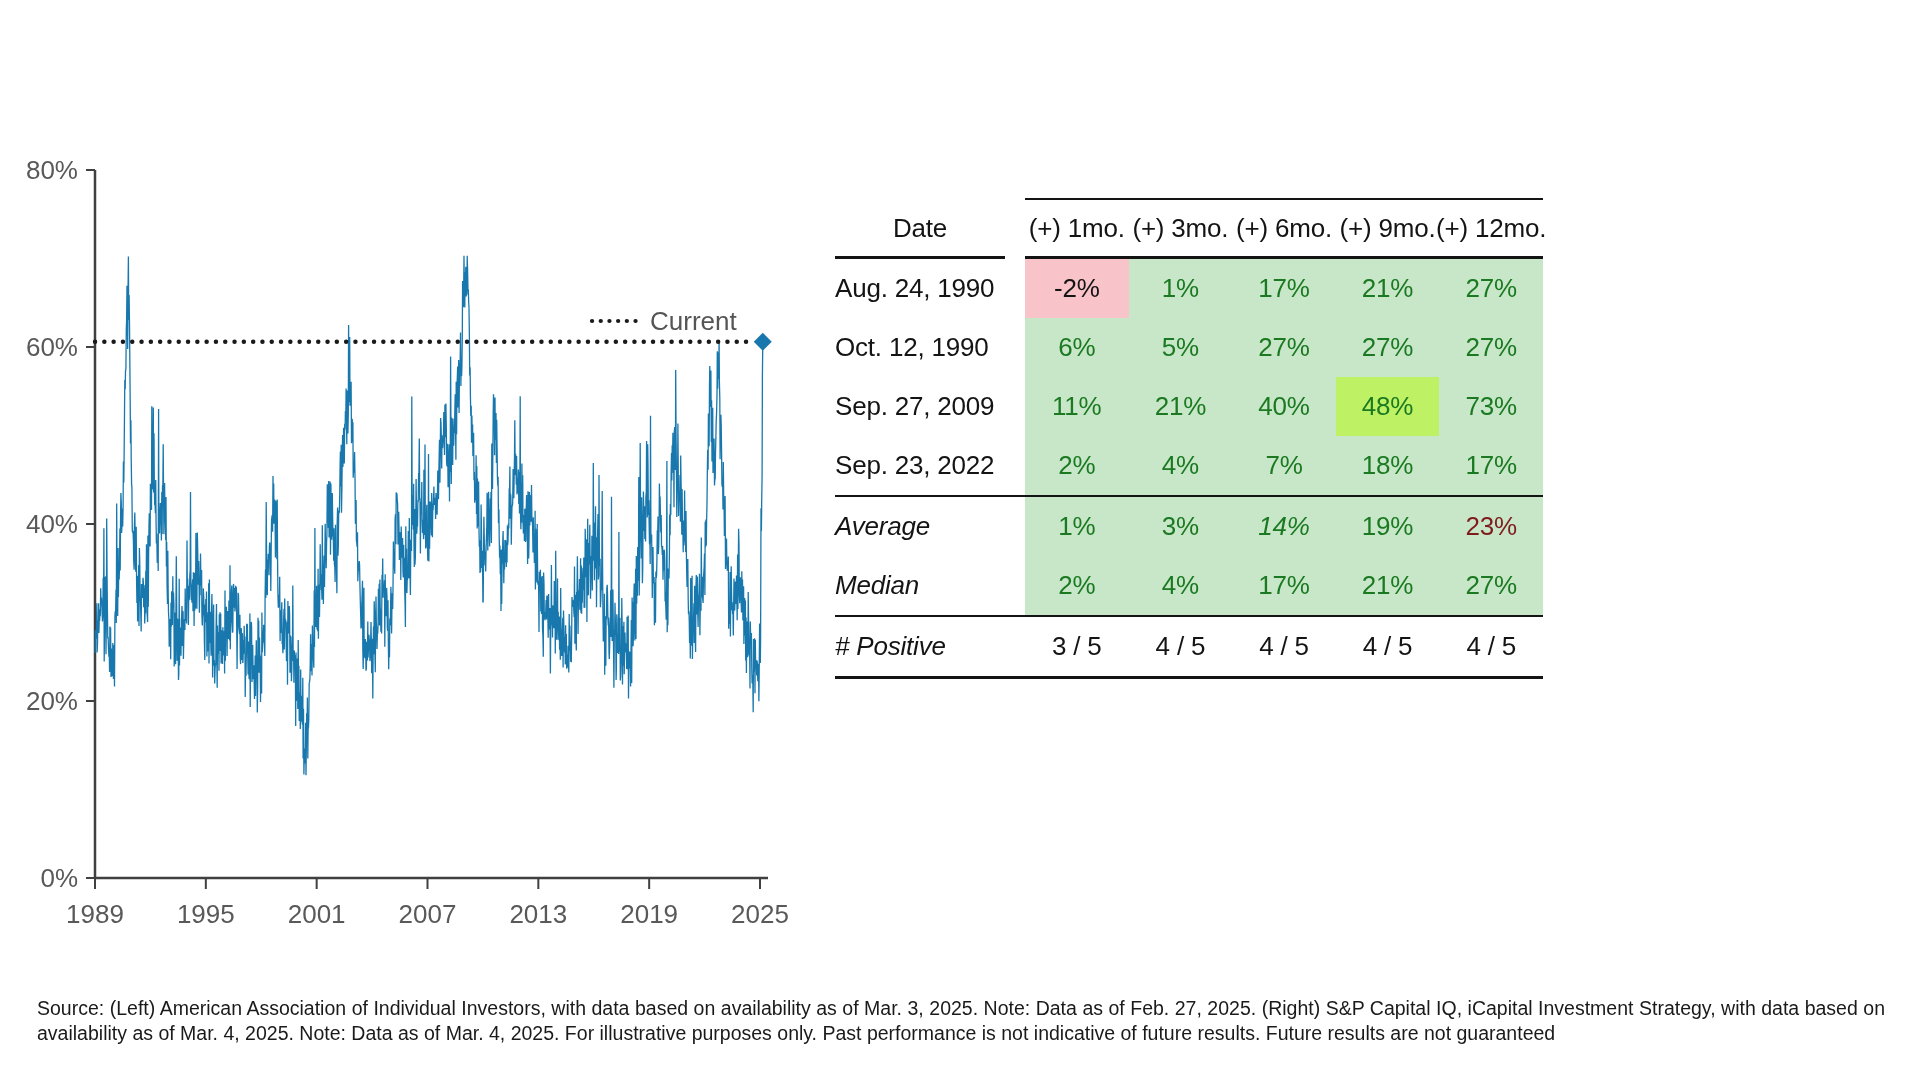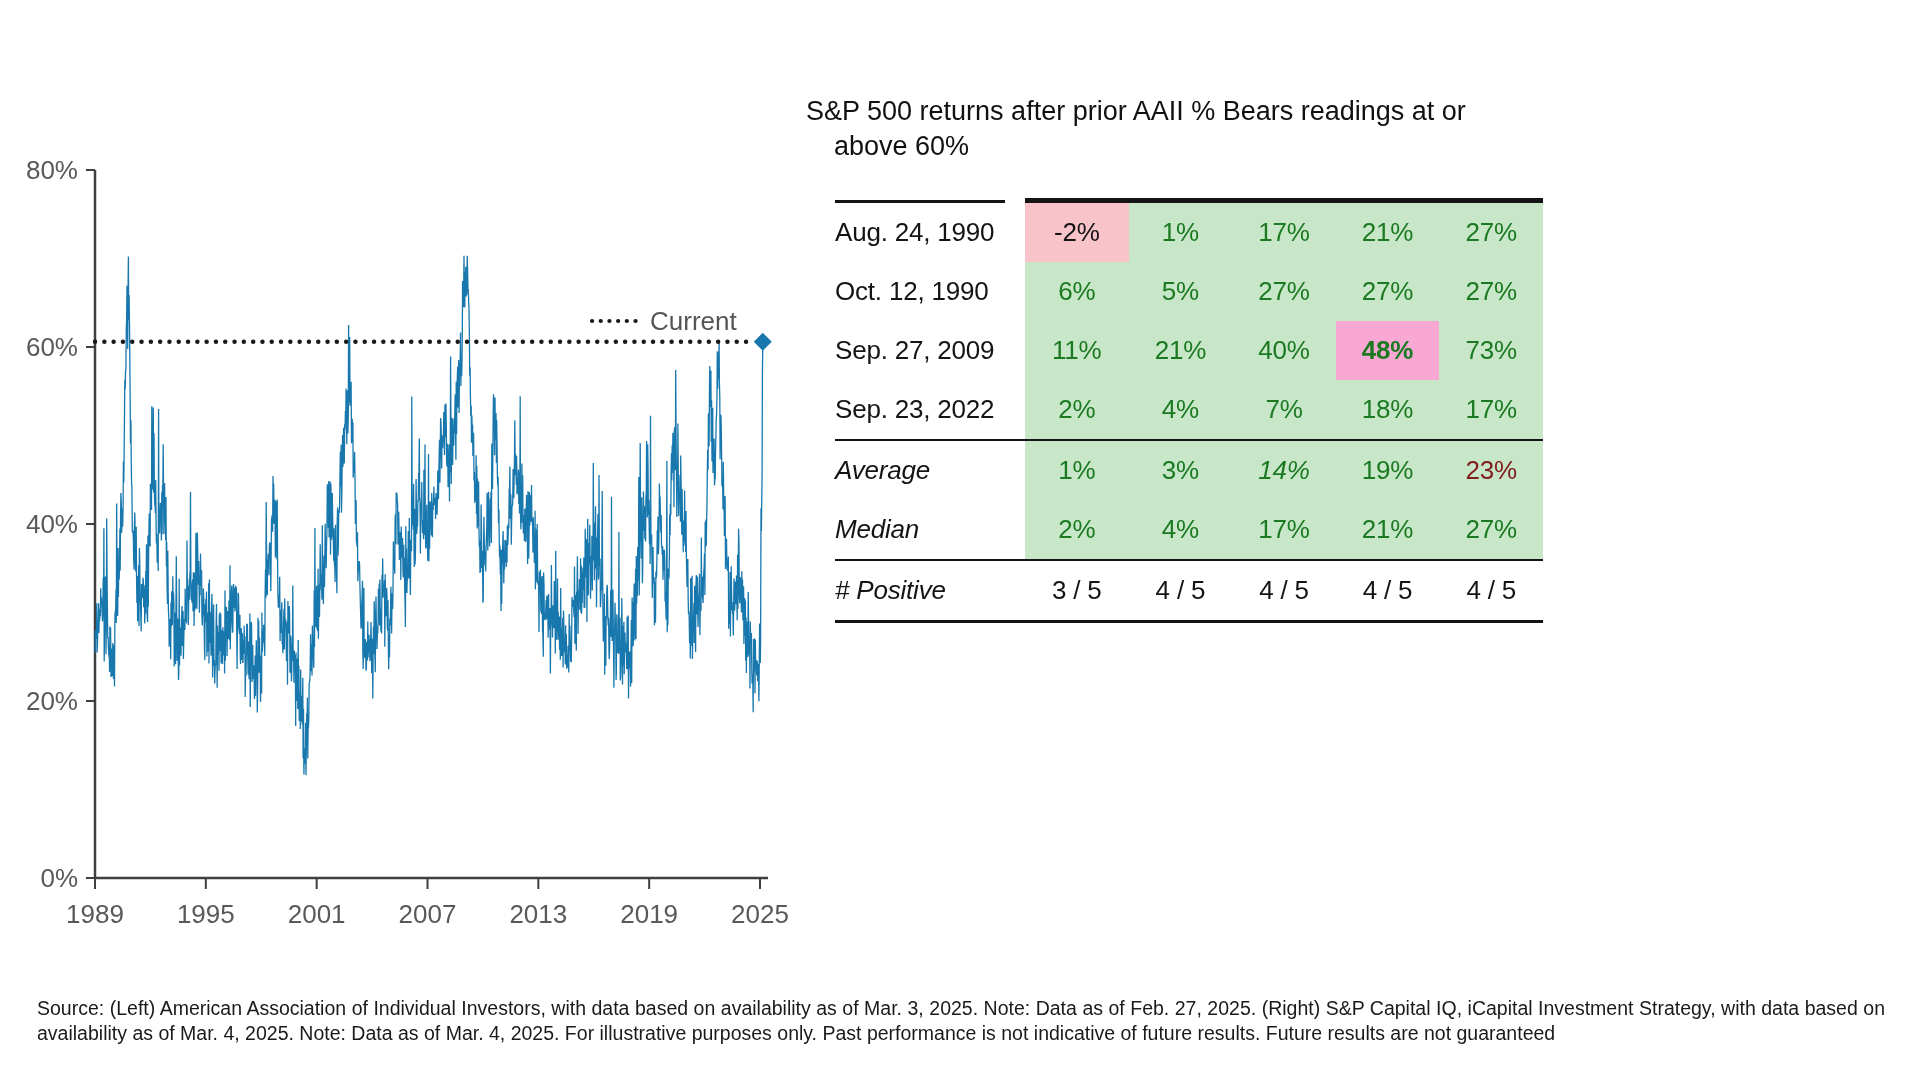--- a/index.html
+++ b/index.html
@@ -62,27 +62,32 @@
       <text x="629.1666666666666" y="773" text-anchor="middle" class="axlbl">2019</text>
       <line x1="740" y1="728" x2="740" y2="739" stroke="#404040" stroke-width="2"></line>
       <text x="740" y="773" text-anchor="middle" class="axlbl">2025</text>
       <polyline points="75.0,502.7 75.4,480.3 75.7,488.7 76.1,485.6 76.4,483.0 76.8,453.2 77.1,502.4 77.5,494.1 77.8,470.5 78.2,481.8 78.6,453.2 78.9,483.1 79.3,466.9 79.6,471.1 80.0,459.2 80.3,466.2 80.7,438.2 81.0,452.6 81.4,447.6 81.7,451.6 82.1,462.4 82.5,471.5 82.8,466.9 83.2,427.7 83.5,464.7 83.9,378.2 84.2,511.4 84.6,473.1 84.9,427.7 85.3,427.4 85.7,463.8 86.0,504.2 86.4,467.1 86.7,368.5 87.1,429.3 87.4,458.5 87.8,488.4 88.1,487.1 88.5,498.5 88.9,506.6 89.2,499.2 89.6,522.1 89.9,476.6 90.3,497.6 90.6,477.6 91.0,527.0 91.3,498.4 91.7,509.4 92.0,524.9 92.4,526.1 92.8,492.9 93.1,515.5 93.5,528.9 93.8,497.9 94.2,495.1 94.5,536.5 94.9,467.5 95.2,461.3 95.6,465.2 96.0,439.7 96.3,473.1 96.7,353.6 97.0,431.6 97.4,418.6 97.7,466.0 98.1,398.0 98.4,446.9 98.8,411.6 99.2,429.6 99.5,414.8 99.9,378.6 100.2,420.4 100.6,363.8 100.9,343.0 101.3,353.0 101.6,383.0 102.0,374.9 102.4,358.4 102.7,376.4 103.1,356.2 103.4,311.5 103.8,332.6 104.1,307.5 104.5,264.5 104.8,229.9 105.2,239.2 105.5,220.9 105.9,219.3 106.3,178.8 106.6,170.6 107.0,135.8 107.3,163.9 107.7,199.0 108.0,142.8 108.4,106.5 108.7,170.0 109.1,145.0 109.5,173.8 109.8,206.8 110.2,253.1 110.5,293.5 110.9,270.2 111.2,307.7 111.6,334.9 111.9,336.6 112.3,381.2 112.7,382.1 113.0,380.8 113.4,390.1 113.7,410.3 114.1,419.8 114.4,376.7 114.8,362.6 115.1,381.8 115.5,415.5 115.8,421.7 116.2,376.8 116.6,431.3 116.9,452.9 117.3,425.8 117.6,471.6 118.0,447.2 118.3,463.9 118.7,415.0 119.0,476.0 119.4,397.9 119.8,414.3 120.1,448.4 120.5,451.0 120.8,464.7 121.2,481.6 121.5,434.0 121.9,439.9 122.2,439.5 122.6,447.9 123.0,427.8 123.3,431.3 123.7,457.2 124.0,434.9 124.4,440.4 124.7,473.6 125.1,462.4 125.4,463.3 125.8,421.0 126.1,436.1 126.5,394.2 126.9,462.4 127.2,464.9 127.6,472.0 127.9,385.4 128.3,456.7 128.6,407.6 129.0,375.4 129.3,363.2 129.7,378.2 130.1,396.6 130.4,333.8 130.8,342.9 131.1,344.3 131.5,359.9 131.8,256.2 132.2,322.3 132.5,287.2 132.9,339.4 133.3,257.6 133.6,342.5 134.0,283.3 134.3,333.1 134.7,355.0 135.0,351.7 135.4,363.2 135.7,330.0 136.1,374.6 136.4,393.4 136.8,383.7 137.2,412.3 137.5,412.4 137.9,400.0 138.2,421.0 138.6,258.9 138.9,382.8 139.3,369.4 139.6,383.6 140.0,362.5 140.4,353.1 140.7,353.9 141.1,373.0 141.4,390.4 141.8,342.0 142.1,384.1 142.5,335.2 142.8,345.6 143.2,294.3 143.6,348.2 143.9,384.2 144.3,362.3 144.6,332.9 145.0,370.0 145.3,359.9 145.7,390.1 146.0,347.1 146.4,416.6 146.7,391.9 147.1,437.2 147.5,453.9 147.8,400.8 148.2,443.4 148.5,462.3 148.9,469.5 149.2,496.8 149.6,469.0 149.9,472.0 150.3,472.5 150.7,509.3 151.0,452.4 151.4,476.5 151.7,441.3 152.1,466.9 152.4,475.1 152.8,426.3 153.1,458.0 153.5,442.5 153.9,453.7 154.2,516.6 154.6,462.4 154.9,513.2 155.3,463.4 155.6,514.2 156.0,451.7 156.3,406.3 156.7,455.4 157.1,510.7 157.4,468.8 157.8,469.8 158.1,491.2 158.5,529.9 158.8,524.5 159.2,428.8 159.5,515.6 159.9,477.4 160.2,491.1 160.6,480.8 161.0,505.7 161.3,470.3 161.7,465.5 162.0,456.1 162.4,496.0 162.7,460.9 163.1,461.9 163.4,508.9 163.8,488.5 164.2,470.3 164.5,469.5 164.9,480.0 165.2,438.4 165.6,470.9 165.9,452.4 166.3,461.7 166.6,473.6 167.0,390.6 167.4,445.4 167.7,428.6 168.1,451.5 168.4,475.0 168.8,435.8 169.1,450.3 169.5,446.7 169.8,425.9 170.2,420.1 170.5,342.0 170.9,431.3 171.3,450.1 171.6,440.2 172.0,452.7 172.3,435.5 172.7,429.3 173.0,461.2 173.4,422.3 173.7,431.6 174.1,476.1 174.5,422.7 174.8,460.5 175.2,430.5 175.5,458.6 175.9,383.1 176.2,444.5 176.6,389.6 176.9,458.8 177.3,382.6 177.7,399.1 178.0,425.4 178.4,434.6 178.7,411.1 179.1,436.0 179.4,462.8 179.8,431.0 180.1,445.3 180.5,403.6 180.8,422.0 181.2,435.7 181.6,420.1 181.9,465.1 182.3,475.4 182.6,463.9 183.0,465.3 183.3,438.4 183.7,446.2 184.0,459.3 184.4,492.2 184.8,510.1 185.1,454.6 185.5,472.2 185.8,449.0 186.2,463.2 186.5,441.6 186.9,506.5 187.2,465.0 187.6,501.5 188.0,462.3 188.3,499.6 188.7,433.2 189.0,513.5 189.4,429.4 189.7,490.7 190.1,492.8 190.4,461.8 190.8,493.5 191.1,505.8 191.5,464.2 191.9,443.9 192.2,463.9 192.6,527.5 192.9,474.0 193.3,498.1 193.6,454.6 194.0,515.7 194.3,509.9 194.7,533.5 195.1,518.7 195.4,514.0 195.8,514.3 196.1,477.7 196.5,454.1 196.8,510.0 197.2,537.8 197.5,475.5 197.9,504.3 198.3,497.0 198.6,482.2 199.0,520.7 199.3,464.3 199.7,489.4 200.0,462.2 200.4,501.1 200.7,463.6 201.1,513.5 201.5,495.6 201.8,480.2 202.2,485.6 202.5,513.9 202.9,477.3 203.2,505.5 203.6,485.8 203.9,497.1 204.3,481.0 204.6,523.4 205.0,440.5 205.4,510.8 205.7,480.0 206.1,471.7 206.4,456.7 206.8,468.8 207.1,506.1 207.5,461.0 207.8,488.3 208.2,480.6 208.6,489.0 208.9,450.5 209.3,484.9 209.6,490.4 210.0,415.3 210.3,499.3 210.7,463.6 211.0,473.1 211.4,442.2 211.8,435.5 212.1,475.1 212.5,482.7 212.8,481.5 213.2,441.8 213.5,433.9 213.9,439.3 214.2,457.8 214.6,438.0 214.9,461.5 215.3,455.7 215.7,435.7 216.0,441.2 216.4,437.2 216.7,475.8 217.1,519.0 217.4,482.4 217.8,476.2 218.1,442.8 218.5,445.4 218.9,470.8 219.2,480.7 219.6,484.3 219.9,464.8 220.3,507.5 220.6,514.1 221.0,478.6 221.3,478.7 221.7,509.9 222.1,483.2 222.4,483.9 222.8,513.0 223.1,508.8 223.5,490.3 223.8,503.8 224.2,475.7 224.5,500.4 224.9,486.6 225.2,547.0 225.6,518.9 226.0,526.1 226.3,507.2 226.7,474.3 227.0,474.2 227.4,474.7 227.7,503.8 228.1,524.4 228.4,491.4 228.8,521.7 229.2,529.2 229.5,525.7 229.9,463.6 230.2,557.1 230.6,509.4 230.9,497.0 231.3,471.9 231.6,476.5 232.0,531.9 232.4,513.3 232.7,494.9 233.1,525.0 233.4,529.3 233.8,515.3 234.1,528.3 234.5,549.0 234.8,532.3 235.2,505.6 235.5,546.1 235.9,516.8 236.3,490.3 236.6,514.7 237.0,519.2 237.3,562.5 237.7,535.3 238.0,467.8 238.4,482.6 238.7,470.6 239.1,522.8 239.5,487.6 239.8,504.5 240.2,506.2 240.5,552.1 240.9,529.1 241.2,506.5 241.6,543.4 241.9,462.4 242.3,502.1 242.7,493.4 243.0,492.7 243.4,482.4 243.7,474.8 244.1,476.7 244.4,490.7 244.8,506.0 245.1,445.8 245.5,419.5 245.8,448.1 246.2,352.1 246.6,406.3 246.9,441.4 247.3,445.2 247.6,409.7 248.0,415.1 248.3,403.7 248.7,409.6 249.0,425.3 249.4,396.4 249.8,392.4 250.1,401.9 250.5,404.2 250.8,441.0 251.2,398.5 251.5,371.4 251.9,367.0 252.2,365.2 252.6,381.8 253.0,325.9 253.3,355.3 253.7,333.5 254.0,373.7 254.4,361.3 254.7,349.6 255.1,371.5 255.4,407.5 255.8,350.7 256.2,369.6 256.5,380.8 256.9,409.2 257.2,349.5 257.6,411.8 257.9,443.4 258.3,457.7 258.6,446.0 259.0,444.8 259.3,457.5 259.7,426.7 260.1,491.0 260.4,460.3 260.8,461.9 261.1,482.9 261.5,464.3 261.8,452.3 262.2,494.3 262.5,492.0 262.9,503.3 263.3,489.4 263.6,470.7 264.0,458.8 264.3,499.5 264.7,448.5 265.0,468.7 265.4,471.3 265.7,469.5 266.1,490.1 266.5,511.1 266.8,506.8 267.2,471.8 267.5,534.8 267.9,451.0 268.2,475.1 268.6,478.6 268.9,483.5 269.3,456.1 269.6,464.1 270.0,522.8 270.4,485.5 270.7,495.3 271.1,504.7 271.4,531.2 271.8,519.5 272.1,488.4 272.5,489.0 272.8,435.4 273.2,510.9 273.6,501.8 273.9,532.7 274.3,500.6 274.6,517.4 275.0,512.8 275.3,504.9 275.7,576.0 276.0,502.5 276.4,551.0 276.8,508.5 277.1,529.7 277.5,514.0 277.8,559.0 278.2,489.9 278.5,526.7 278.9,515.8 279.2,571.0 279.6,546.8 279.9,542.6 280.3,579.0 280.7,519.5 281.0,568.3 281.4,545.7 281.7,571.7 282.1,570.5 282.4,574.6 282.8,527.7 283.1,608.4 283.5,558.8 283.9,624.6 284.2,610.4 284.6,612.0 284.9,598.6 285.3,613.5 285.6,572.7 286.0,625.3 286.3,601.3 286.7,563.2 287.1,573.5 287.4,547.5 287.8,608.5 288.1,579.7 288.5,576.6 288.8,569.2 289.2,533.1 289.5,532.4 289.9,529.2 290.2,515.3 290.6,484.3 291.0,521.2 291.3,506.9 291.7,494.0 292.0,525.6 292.4,475.5 292.7,495.0 293.1,490.3 293.4,507.7 293.8,517.8 294.2,440.6 294.5,496.9 294.9,378.0 295.2,460.3 295.6,477.0 295.9,474.9 296.3,455.4 296.6,435.7 297.0,479.6 297.4,439.7 297.7,481.3 298.1,418.8 298.4,488.7 298.8,446.2 299.1,434.5 299.5,467.1 299.8,441.0 300.2,394.3 300.6,428.5 300.9,424.3 301.3,439.9 301.6,436.7 302.0,449.7 302.3,375.3 302.7,431.5 303.0,420.1 303.4,454.0 303.7,425.0 304.1,405.5 304.5,437.1 304.8,412.1 305.2,373.7 305.5,395.5 305.9,388.9 306.2,418.3 306.6,391.6 306.9,385.0 307.3,334.3 307.7,358.8 308.0,342.7 308.4,378.0 308.7,330.9 309.1,387.6 309.4,363.6 309.8,363.2 310.1,331.4 310.5,404.8 310.9,333.4 311.2,372.1 311.6,389.7 311.9,381.6 312.3,342.9 312.6,365.6 313.0,385.4 313.3,387.4 313.7,410.7 314.0,378.2 314.4,414.0 314.8,417.0 315.1,432.1 315.5,374.7 315.8,416.3 316.2,415.4 316.5,418.6 316.9,443.2 317.2,373.0 317.6,357.4 318.0,405.7 318.3,396.4 318.7,360.4 319.0,363.4 319.4,360.8 319.7,346.3 320.1,315.7 320.4,301.6 320.8,336.4 321.2,294.8 321.5,362.7 321.9,338.1 322.2,311.3 322.6,285.1 322.9,317.1 323.3,304.1 323.6,277.7 324.0,297.6 324.3,313.6 324.7,273.7 325.1,279.8 325.4,261.1 325.8,268.9 326.1,238.4 326.5,267.4 326.8,294.3 327.2,240.6 327.5,248.3 327.9,283.6 328.3,264.6 328.6,174.9 329.0,252.1 329.3,229.0 329.7,187.1 330.0,255.7 330.4,250.4 330.7,243.0 331.1,231.8 331.5,293.2 331.8,290.5 332.2,268.7 332.5,277.9 332.9,272.3 333.2,327.8 333.6,316.4 333.9,322.0 334.3,321.7 334.6,302.0 335.0,326.4 335.4,373.8 335.7,373.2 336.1,349.9 336.4,390.7 336.8,393.1 337.1,397.0 337.5,382.2 337.8,431.3 338.2,420.8 338.6,419.5 338.9,414.3 339.3,411.1 339.6,416.0 340.0,438.3 340.3,451.6 340.7,465.6 341.0,478.6 341.4,476.4 341.8,453.8 342.1,444.8 342.5,430.8 342.8,499.4 343.2,519.1 343.5,496.4 343.9,437.7 344.2,506.8 344.6,500.5 344.9,508.3 345.3,489.0 345.7,499.7 346.0,520.7 346.4,518.1 346.7,491.8 347.1,502.6 347.4,510.4 347.8,471.6 348.1,507.5 348.5,496.9 348.9,484.7 349.2,488.5 349.6,494.0 349.9,511.1 350.3,506.5 350.6,494.3 351.0,472.0 351.3,488.9 351.7,523.3 352.1,504.8 352.4,488.8 352.8,548.6 353.1,508.0 353.5,476.5 353.8,504.2 354.2,451.3 354.5,461.6 354.9,503.1 355.3,522.2 355.6,478.9 356.0,446.5 356.3,471.6 356.7,480.2 357.0,498.9 357.4,482.8 357.7,484.0 358.1,473.1 358.4,438.8 358.8,460.9 359.2,433.8 359.5,475.4 359.9,429.5 360.2,457.1 360.6,462.0 360.9,481.7 361.3,466.4 361.6,483.6 362.0,425.1 362.4,428.3 362.7,408.6 363.1,447.8 363.4,435.6 363.8,438.9 364.1,438.5 364.5,430.4 364.8,496.7 365.2,424.2 365.6,458.9 365.9,466.3 366.3,457.0 366.6,437.9 367.0,446.6 367.3,477.5 367.7,480.9 368.0,450.3 368.4,497.9 368.7,519.3 369.1,492.9 369.5,507.3 369.8,468.6 370.2,475.5 370.5,463.4 370.9,436.8 371.2,452.9 371.6,483.5 371.9,458.8 372.3,443.3 372.7,459.0 373.0,438.7 373.4,391.4 373.7,406.7 374.1,413.9 374.4,414.9 374.8,423.8 375.1,369.0 375.5,364.1 375.9,394.3 376.2,342.4 376.6,352.4 376.9,343.3 377.3,351.0 377.6,353.4 378.0,394.6 378.3,368.4 378.7,361.8 379.0,377.8 379.4,410.0 379.8,382.1 380.1,395.2 380.5,383.1 380.8,430.1 381.2,376.4 381.5,388.7 381.9,392.5 382.2,407.8 382.6,388.1 383.0,422.2 383.3,427.5 383.7,394.8 384.0,423.8 384.4,407.8 384.7,439.3 385.1,454.4 385.4,477.1 385.8,376.3 386.2,435.7 386.5,398.7 386.9,443.1 387.2,430.3 387.6,428.9 387.9,421.9 388.3,381.0 388.6,411.7 389.0,428.3 389.3,367.9 389.7,402.3 390.1,427.8 390.4,445.0 390.8,390.5 391.1,389.8 391.5,401.0 391.8,246.4 392.2,374.9 392.5,372.4 392.9,345.1 393.3,379.6 393.6,333.8 394.0,396.0 394.3,417.0 394.7,358.9 395.0,414.6 395.4,405.5 395.7,383.5 396.1,329.0 396.5,364.6 396.8,383.8 397.2,372.1 397.5,376.5 397.9,350.1 398.2,352.2 398.6,322.9 398.9,325.8 399.3,288.5 399.7,350.4 400.0,348.0 400.4,403.6 400.7,354.6 401.1,351.6 401.4,364.6 401.8,332.1 402.1,370.7 402.5,383.1 402.8,369.7 403.2,379.6 403.6,389.1 403.9,319.8 404.3,368.9 404.6,385.0 405.0,294.5 405.3,370.2 405.7,398.5 406.0,366.7 406.4,370.8 406.8,354.8 407.1,396.9 407.5,397.9 407.8,410.8 408.2,392.7 408.5,303.9 408.9,411.5 409.2,372.6 409.6,398.7 410.0,351.5 410.3,352.6 410.7,376.1 411.0,375.9 411.4,385.4 411.7,343.1 412.1,358.7 412.4,387.3 412.8,354.3 413.1,360.2 413.5,350.2 413.9,336.6 414.2,355.0 414.6,347.8 414.9,353.2 415.3,351.7 415.6,368.9 416.0,343.0 416.3,351.8 416.7,356.1 417.1,364.7 417.4,347.7 417.8,320.4 418.1,329.1 418.5,349.2 418.8,323.8 419.2,304.4 419.5,289.8 419.9,332.8 420.3,299.8 420.6,268.0 421.0,273.0 421.3,285.5 421.7,318.5 422.0,285.3 422.4,295.7 422.7,298.1 423.1,291.5 423.4,289.6 423.8,262.1 424.2,265.3 424.5,304.9 424.9,254.6 425.2,279.2 425.6,287.3 425.9,253.4 426.3,276.4 426.6,312.2 427.0,316.5 427.4,293.7 427.7,300.9 428.1,337.3 428.4,305.3 428.8,326.5 429.1,294.2 429.5,351.4 429.8,297.3 430.2,322.2 430.6,206.6 430.9,271.7 431.3,334.0 431.6,267.5 432.0,298.8 432.3,293.2 432.7,314.9 433.0,268.4 433.4,282.3 433.7,295.7 434.1,278.3 434.5,283.0 434.8,262.6 435.2,244.2 435.5,273.0 435.9,309.8 436.2,231.8 436.6,284.2 436.9,238.7 437.3,227.8 437.7,216.5 438.0,257.6 438.4,233.3 438.7,210.0 439.1,263.1 439.4,227.8 439.8,213.4 440.1,216.7 440.5,182.6 440.9,236.0 441.2,216.3 441.6,226.0 441.9,217.6 442.3,186.6 442.6,131.0 443.0,154.0 443.3,157.3 443.7,138.2 444.0,105.8 444.4,147.0 444.8,157.4 445.1,122.2 445.5,131.9 445.8,116.7 446.2,146.5 446.5,130.3 446.9,144.8 447.2,105.8 447.6,120.0 448.0,141.5 448.3,139.4 448.7,152.5 449.0,157.7 449.4,186.7 449.7,225.4 450.1,217.3 450.4,244.6 450.8,266.1 451.2,255.8 451.5,292.7 451.9,265.4 452.2,284.0 452.6,274.5 452.9,305.7 453.3,305.9 453.6,282.7 454.0,330.3 454.4,322.1 454.7,352.8 455.1,347.9 455.4,349.8 455.8,340.5 456.1,305.2 456.5,364.0 456.8,316.0 457.2,378.4 457.5,328.6 457.9,376.6 458.3,360.8 458.6,331.4 459.0,379.6 459.3,396.7 459.7,390.2 460.0,423.1 460.4,404.6 460.7,421.7 461.1,354.5 461.5,382.5 461.8,417.8 462.2,416.9 462.5,400.7 462.9,452.5 463.2,451.0 463.6,395.4 463.9,366.7 464.3,389.9 464.7,404.2 465.0,415.6 465.4,401.8 465.7,421.6 466.1,398.4 466.4,388.3 466.8,376.5 467.1,342.8 467.5,375.6 467.8,400.6 468.2,352.6 468.6,341.8 468.9,361.0 469.3,386.3 469.6,396.6 470.0,377.5 470.3,348.4 470.7,365.9 471.0,341.9 471.4,392.9 471.8,293.4 472.1,296.1 472.5,338.9 472.8,309.6 473.2,264.0 473.5,244.3 473.9,253.5 474.2,258.1 474.6,305.3 475.0,247.6 475.3,289.6 475.7,280.6 476.0,263.0 476.4,313.1 476.7,269.8 477.1,298.9 477.4,326.7 477.8,335.6 478.1,326.8 478.5,373.3 478.9,359.3 479.2,386.8 479.6,407.7 479.9,395.4 480.3,424.2 480.6,403.2 481.0,461.1 481.3,399.4 481.7,453.9 482.1,412.0 482.4,413.5 482.8,389.9 483.1,381.0 483.5,407.5 483.8,433.2 484.2,407.9 484.5,419.5 484.9,390.0 485.3,412.5 485.6,390.0 486.0,392.7 486.3,417.0 486.7,395.2 487.0,412.4 487.4,375.6 487.7,395.1 488.1,389.2 488.4,373.6 488.8,378.5 489.2,338.5 489.5,343.9 489.9,316.6 490.2,368.7 490.6,343.9 490.9,347.3 491.3,394.7 491.6,373.0 492.0,356.1 492.4,355.7 492.7,352.7 493.1,319.1 493.4,321.8 493.8,348.2 494.1,330.5 494.5,307.3 494.8,270.3 495.2,325.0 495.6,303.8 495.9,315.2 496.3,334.7 496.6,306.0 497.0,344.4 497.3,327.9 497.7,343.0 498.0,338.4 498.4,319.4 498.8,354.0 499.1,321.9 499.5,363.5 499.8,357.2 500.2,246.2 500.5,364.6 500.9,379.2 501.2,333.4 501.6,372.7 501.9,313.6 502.3,358.4 502.7,325.2 503.0,372.1 503.4,383.5 503.7,365.0 504.1,371.2 504.4,390.9 504.8,358.7 505.1,359.3 505.5,391.9 505.9,390.0 506.2,360.0 506.6,344.9 506.9,378.2 507.3,375.8 507.6,413.9 508.0,341.2 508.3,359.9 508.7,408.5 509.1,381.7 509.4,341.9 509.8,375.5 510.1,361.2 510.5,368.0 510.8,344.9 511.2,371.8 511.5,334.9 511.9,369.4 512.2,369.9 512.6,376.1 513.0,402.4 513.3,367.3 513.7,393.0 514.0,393.7 514.4,413.0 514.7,409.8 515.1,360.8 515.4,439.4 515.8,378.7 516.2,408.1 516.5,422.6 516.9,432.4 517.2,374.1 517.6,419.4 517.9,434.8 518.3,431.1 518.6,433.5 519.0,482.1 519.4,421.7 519.7,425.5 520.1,426.6 520.4,419.7 520.8,461.6 521.1,427.3 521.5,464.0 521.8,429.4 522.2,426.1 522.5,478.7 522.9,484.9 523.3,506.7 523.6,422.5 524.0,434.0 524.3,468.7 524.7,464.3 525.0,470.2 525.4,462.0 525.7,463.0 526.1,449.9 526.5,469.6 526.8,447.2 527.2,445.5 527.5,449.3 527.9,469.4 528.2,487.8 528.6,444.1 528.9,479.4 529.3,477.2 529.7,464.9 530.0,458.1 530.4,523.4 530.7,478.4 531.1,471.3 531.4,415.0 531.8,474.8 532.1,455.5 532.5,487.5 532.8,455.4 533.2,456.4 533.6,473.2 533.9,478.1 534.3,431.1 534.6,465.2 535.0,454.7 535.3,503.5 535.7,400.7 536.0,450.0 536.4,489.6 536.8,485.6 537.1,489.8 537.5,428.5 537.8,479.0 538.2,461.8 538.5,481.2 538.9,490.3 539.2,466.5 539.6,499.8 540.0,481.1 540.3,509.8 540.7,437.9 541.0,480.4 541.4,483.5 541.7,506.1 542.1,488.2 542.4,478.6 542.8,467.8 543.1,517.5 543.5,460.6 543.9,476.9 544.2,491.9 544.6,502.4 544.9,487.1 545.3,514.4 545.6,475.3 546.0,505.8 546.3,484.1 546.7,518.7 547.1,506.1 547.4,505.8 547.8,517.5 548.1,495.7 548.5,511.5 548.8,522.6 549.2,463.9 549.5,500.7 549.9,475.5 550.3,495.1 550.6,511.8 551.0,511.0 551.3,511.3 551.7,483.0 552.0,447.0 552.4,457.0 552.7,449.9 553.1,451.5 553.5,451.2 553.8,460.7 554.2,467.3 554.5,416.5 554.9,493.7 555.2,474.2 555.6,444.7 555.9,485.8 556.3,500.4 556.6,442.1 557.0,443.8 557.4,406.2 557.7,439.6 558.1,484.1 558.4,448.9 558.8,440.3 559.1,449.1 559.5,429.0 559.8,459.7 560.2,451.1 560.6,408.2 560.9,462.8 561.3,415.5 561.6,463.8 562.0,436.8 562.3,452.7 562.7,423.9 563.0,417.7 563.4,439.8 563.8,407.4 564.1,457.8 564.5,454.5 564.8,457.7 565.2,378.7 565.5,398.3 565.9,422.5 566.2,427.1 566.6,389.2 566.9,472.1 567.3,413.9 567.7,368.8 568.0,415.2 568.4,445.3 568.7,393.1 569.1,414.4 569.4,408.4 569.8,374.8 570.1,409.1 570.5,448.8 570.9,429.3 571.2,406.1 571.6,424.0 571.9,385.7 572.3,440.6 572.6,395.2 573.0,410.7 573.3,312.9 573.7,406.9 574.1,374.4 574.4,430.3 574.8,372.5 575.1,418.6 575.5,356.3 575.8,400.7 576.2,387.2 576.5,457.2 576.9,411.8 577.2,402.5 577.6,383.9 578.0,364.1 578.3,429.5 578.7,425.4 579.0,324.9 579.4,407.3 579.7,415.9 580.1,408.8 580.4,457.3 580.8,450.6 581.2,437.9 581.5,440.1 581.9,397.7 582.2,341.0 582.6,417.8 582.9,457.7 583.3,491.4 583.6,464.3 584.0,489.1 584.4,443.8 584.7,524.7 585.1,465.9 585.4,509.9 585.8,515.7 586.1,469.9 586.5,467.7 586.8,438.6 587.2,434.7 587.5,442.9 587.9,468.0 588.3,475.7 588.6,467.6 589.0,502.6 589.3,509.1 589.7,494.6 590.0,475.6 590.4,467.5 590.7,440.2 591.1,487.1 591.5,346.8 591.8,464.1 592.2,490.9 592.5,461.2 592.9,439.6 593.2,468.9 593.6,504.2 593.9,537.7 594.3,486.7 594.7,479.5 595.0,452.8 595.4,473.4 595.7,480.5 596.1,530.1 596.4,517.7 596.8,464.3 597.1,468.3 597.5,502.9 597.9,483.6 598.2,493.9 598.6,504.0 598.9,382.1 599.3,501.8 599.6,480.8 600.0,467.7 600.3,530.4 600.7,526.0 601.0,515.1 601.4,502.9 601.8,448.1 602.1,473.2 602.5,534.6 602.8,492.0 603.2,476.0 603.5,515.7 603.9,471.8 604.2,524.2 604.6,502.3 605.0,482.6 605.3,502.2 605.7,493.3 606.0,496.3 606.4,502.8 606.7,519.0 607.1,466.8 607.4,519.3 607.8,504.6 608.2,465.6 608.5,548.6 608.9,511.8 609.2,518.4 609.6,501.5 609.9,514.0 610.3,502.2 610.6,536.5 611.0,501.6 611.3,469.9 611.7,533.0 612.1,447.6 612.4,462.5 612.8,451.9 613.1,496.3 613.5,483.2 613.8,450.2 614.2,433.5 614.5,441.8 614.9,490.6 615.3,462.7 615.6,418.8 616.0,489.1 616.3,406.0 616.7,453.8 617.0,428.3 617.4,445.8 617.7,397.0 618.1,430.7 618.5,404.8 618.8,327.0 619.2,445.6 619.5,425.2 619.9,364.7 620.2,293.0 620.6,374.8 620.9,381.4 621.3,408.4 621.6,347.3 622.0,379.9 622.4,433.2 622.7,420.4 623.1,368.8 623.4,341.4 623.8,361.1 624.1,381.0 624.5,356.3 624.8,389.1 625.2,360.4 625.6,391.4 625.9,346.4 626.3,341.8 626.6,290.9 627.0,333.1 627.3,367.6 627.7,294.3 628.0,314.7 628.4,365.1 628.8,350.2 629.1,371.7 629.5,394.2 629.8,382.8 630.2,413.9 630.5,265.8 630.9,382.4 631.2,393.2 631.6,384.6 631.9,407.8 632.3,448.0 632.7,407.3 633.0,397.0 633.4,431.7 633.7,433.3 634.1,426.9 634.4,475.2 634.8,432.6 635.1,461.0 635.5,472.7 635.9,421.6 636.2,428.2 636.6,425.2 636.9,410.2 637.3,380.2 637.6,392.1 638.0,366.5 638.3,404.1 638.7,397.1 639.1,373.9 639.4,333.5 639.8,356.2 640.1,346.6 640.5,366.7 640.8,382.6 641.2,365.1 641.5,395.3 641.9,397.0 642.3,405.0 642.6,395.9 643.0,429.8 643.3,415.1 643.7,420.5 644.0,399.8 644.4,401.1 644.7,410.1 645.1,451.6 645.4,441.8 645.8,456.7 646.2,469.8 646.5,424.9 646.9,311.1 647.2,482.3 647.6,460.0 647.9,475.3 648.3,419.5 648.6,419.8 649.0,428.6 649.4,404.8 649.7,364.5 650.1,385.3 650.4,354.0 650.8,365.0 651.1,325.8 651.5,303.0 651.8,330.6 652.2,295.3 652.6,309.5 652.9,282.8 653.3,323.1 653.6,292.2 654.0,357.2 654.3,281.7 654.7,277.1 655.0,298.8 655.4,319.9 655.7,219.9 656.1,288.0 656.5,330.5 656.8,367.0 657.2,328.0 657.5,339.7 657.9,273.4 658.2,314.6 658.6,366.1 658.9,351.0 659.3,344.0 659.7,345.2 660.0,325.0 660.4,371.8 660.7,305.6 661.1,333.5 661.4,348.6 661.8,384.8 662.1,339.1 662.5,372.7 662.9,380.5 663.2,402.2 663.6,370.4 663.9,395.4 664.3,389.5 664.6,340.5 665.0,382.5 665.3,362.8 665.7,402.0 666.0,361.0 666.4,405.2 666.8,426.9 667.1,437.1 667.5,411.6 667.8,409.0 668.2,449.5 668.5,464.3 668.9,461.2 669.2,468.6 669.6,493.0 670.0,475.4 670.3,508.6 670.7,428.1 671.0,484.4 671.4,495.8 671.7,447.6 672.1,425.8 672.4,509.1 672.8,481.9 673.2,470.7 673.5,470.3 673.9,453.2 674.2,492.9 674.6,435.7 674.9,450.9 675.3,489.4 675.6,502.0 676.0,435.3 676.3,425.0 676.7,435.7 677.1,464.6 677.4,426.4 677.8,464.6 678.1,477.0 678.5,447.2 678.8,449.2 679.2,440.8 679.5,423.7 679.9,485.3 680.3,454.7 680.6,455.8 681.0,460.9 681.3,387.5 681.7,447.1 682.0,443.6 682.4,426.7 682.7,448.4 683.1,452.9 683.5,427.0 683.8,422.6 684.2,415.8 684.5,403.6 684.9,445.0 685.2,371.7 685.6,397.2 685.9,369.4 686.3,395.4 686.6,372.2 687.0,352.4 687.4,315.4 687.7,300.0 688.1,319.8 688.4,263.5 688.8,290.6 689.1,296.4 689.5,236.0 689.8,215.9 690.2,253.2 690.6,256.9 690.9,220.6 691.3,291.9 691.6,250.3 692.0,311.6 692.3,262.0 692.7,257.8 693.0,323.1 693.4,297.6 693.8,295.1 694.1,288.5 694.5,335.5 694.8,330.1 695.2,328.1 695.5,303.0 695.9,287.1 696.2,270.9 696.6,262.5 697.0,245.1 697.3,201.2 697.7,238.7 698.0,202.4 698.4,227.7 698.7,227.5 699.1,190.2 699.4,232.2 699.8,247.8 700.1,309.2 700.5,270.8 700.9,264.7 701.2,274.8 701.6,302.9 701.9,334.0 702.3,336.9 702.6,328.1 703.0,359.4 703.3,312.0 703.7,346.7 704.1,358.7 704.4,386.0 704.8,359.7 705.1,346.0 705.5,419.1 705.8,404.6 706.2,402.2 706.5,388.5 706.9,414.8 707.3,420.6 707.6,412.3 708.0,415.5 708.3,406.4 708.7,478.7 709.0,463.3 709.4,463.1 709.7,474.0 710.1,422.1 710.4,486.4 710.8,434.8 711.2,416.2 711.5,438.3 711.9,460.3 712.2,452.0 712.6,464.1 712.9,456.0 713.3,485.4 713.6,460.1 714.0,428.5 714.4,458.2 714.7,460.6 715.1,446.5 715.4,431.4 715.8,441.4 716.1,453.9 716.5,425.5 716.8,447.0 717.2,470.2 717.6,404.4 717.9,458.9 718.3,418.7 718.6,378.8 719.0,393.7 719.3,444.0 719.7,453.3 720.0,439.4 720.4,427.2 720.7,448.3 721.1,449.9 721.5,462.6 721.8,421.3 722.2,461.3 722.5,429.5 722.9,470.6 723.2,460.6 723.6,436.3 723.9,493.9 724.3,468.5 724.7,448.1 725.0,485.5 725.4,450.5 725.7,510.5 726.1,467.5 726.4,523.0 726.8,471.7 727.1,472.3 727.5,507.0 727.9,505.7 728.2,441.9 728.6,472.1 728.9,488.4 729.3,505.2 729.6,495.3 730.0,538.6 730.3,471.6 730.7,490.8 731.0,485.4 731.4,483.1 731.8,519.7 732.1,533.5 732.5,525.3 732.8,530.3 733.2,562.3 733.5,489.0 733.9,522.3 734.2,494.7 734.6,488.2 735.0,543.2 735.3,489.8 735.7,518.8 736.0,510.0 736.4,514.8 736.7,525.6 737.1,510.6 737.4,514.1 737.8,531.2 738.2,515.6 738.5,513.7 738.9,551.2 739.2,522.0 739.6,473.5 739.9,503.1 740.3,513.0 740.6,490.8 741.0,358.2 741.4,381.1 741.7,352.1 742.1,324.5 742.4,226.6 742.8,191.7" fill="none" stroke="#1878AE" stroke-width="1.3"></polyline>
       <line x1="75" y1="191.68999999999997" x2="726.770833333335" y2="191.68999999999997" stroke="#1a1a1a" stroke-width="4.4" stroke-dasharray="0.1 9.2" stroke-linecap="round"></line>
       <path d="M 733.770833333335 191.68999999999997 L 742.770833333335 182.68999999999997 L 751.770833333335 191.68999999999997 L 742.770833333335 200.68999999999997 Z" fill="#1878AE"></path>
       <line x1="572" y1="171" x2="622" y2="171" stroke="#1a1a1a" stroke-width="4.2" stroke-dasharray="0.1 8.6" stroke-linecap="round"></line>
       <text x="630" y="180" class="legendlbl">Current</text>
     </svg>
 
-  <div class="table-title">
-    <div>S&amp;P 500 returns after prior AAII % Bears readings at or</div>
-    <div class="indent">above 60%</div>
-  </div>
 
   <div class="rtable" id="rtable">
       <div class="sep-data"></div>
+      <div class="trow thead">
+        <div class="tlabel center">Date</div>
+        <div class="tgut"></div>
+        <div class="tcell">(+) 1mo.</div>
+        <div class="tcell">(+) 3mo.</div>
+        <div class="tcell">(+) 6mo.</div>
+        <div class="tcell">(+) 9mo.</div>
+        <div class="tcell">(+) 12mo.</div>
+      </div>
       <div class="hsegs">
         <div class="hseg1"></div>
         <div class="tgut"></div>
         <div class="hseg2"></div>
       </div>
       <div class="trow">
         <div class="tlabel">Aug. 24, 1990</div>
         <div class="tgut"></div>
         <div class="tcell" style="background: rgb(249, 195, 202); color: rgb(20, 20, 20);">-2%</div>
         <div class="tcell" style="background: rgb(200, 231, 201); color: rgb(27, 122, 33);">1%</div>
@@ -98,21 +103,21 @@
         <div class="tcell" style="background: rgb(200, 231, 201); color: rgb(27, 122, 33);">27%</div>
         <div class="tcell" style="background: rgb(200, 231, 201); color: rgb(27, 122, 33);">27%</div>
         <div class="tcell" style="background: rgb(200, 231, 201); color: rgb(27, 122, 33);">27%</div>
       </div>
       <div class="trow">
         <div class="tlabel">Sep. 27, 2009</div>
         <div class="tgut"></div>
         <div class="tcell" style="background: rgb(200, 231, 201); color: rgb(27, 122, 33);">11%</div>
         <div class="tcell" style="background: rgb(200, 231, 201); color: rgb(27, 122, 33);">21%</div>
         <div class="tcell" style="background: rgb(200, 231, 201); color: rgb(27, 122, 33);">40%</div>
-        <div class="tcell" style="background: #f9a8d4; color: rgb(27, 122, 33); font-weight: bold;">48%</div>
+        <div class="tcell" style="background: #bef264; color: rgb(27, 122, 33);">48%</div>
         <div class="tcell" style="background: rgb(200, 231, 201); color: rgb(27, 122, 33);">73%</div>
       </div>
       <div class="trow">
         <div class="tlabel">Sep. 23, 2022</div>
         <div class="tgut"></div>
         <div class="tcell" style="background: rgb(200, 231, 201); color: rgb(27, 122, 33);">2%</div>
         <div class="tcell" style="background: rgb(200, 231, 201); color: rgb(27, 122, 33);">4%</div>
         <div class="tcell" style="background: rgb(200, 231, 201); color: rgb(27, 122, 33);">7%</div>
         <div class="tcell" style="background: rgb(200, 231, 201); color: rgb(27, 122, 33);">18%</div>
         <div class="tcell" style="background: rgb(200, 231, 201); color: rgb(27, 122, 33);">17%</div>

